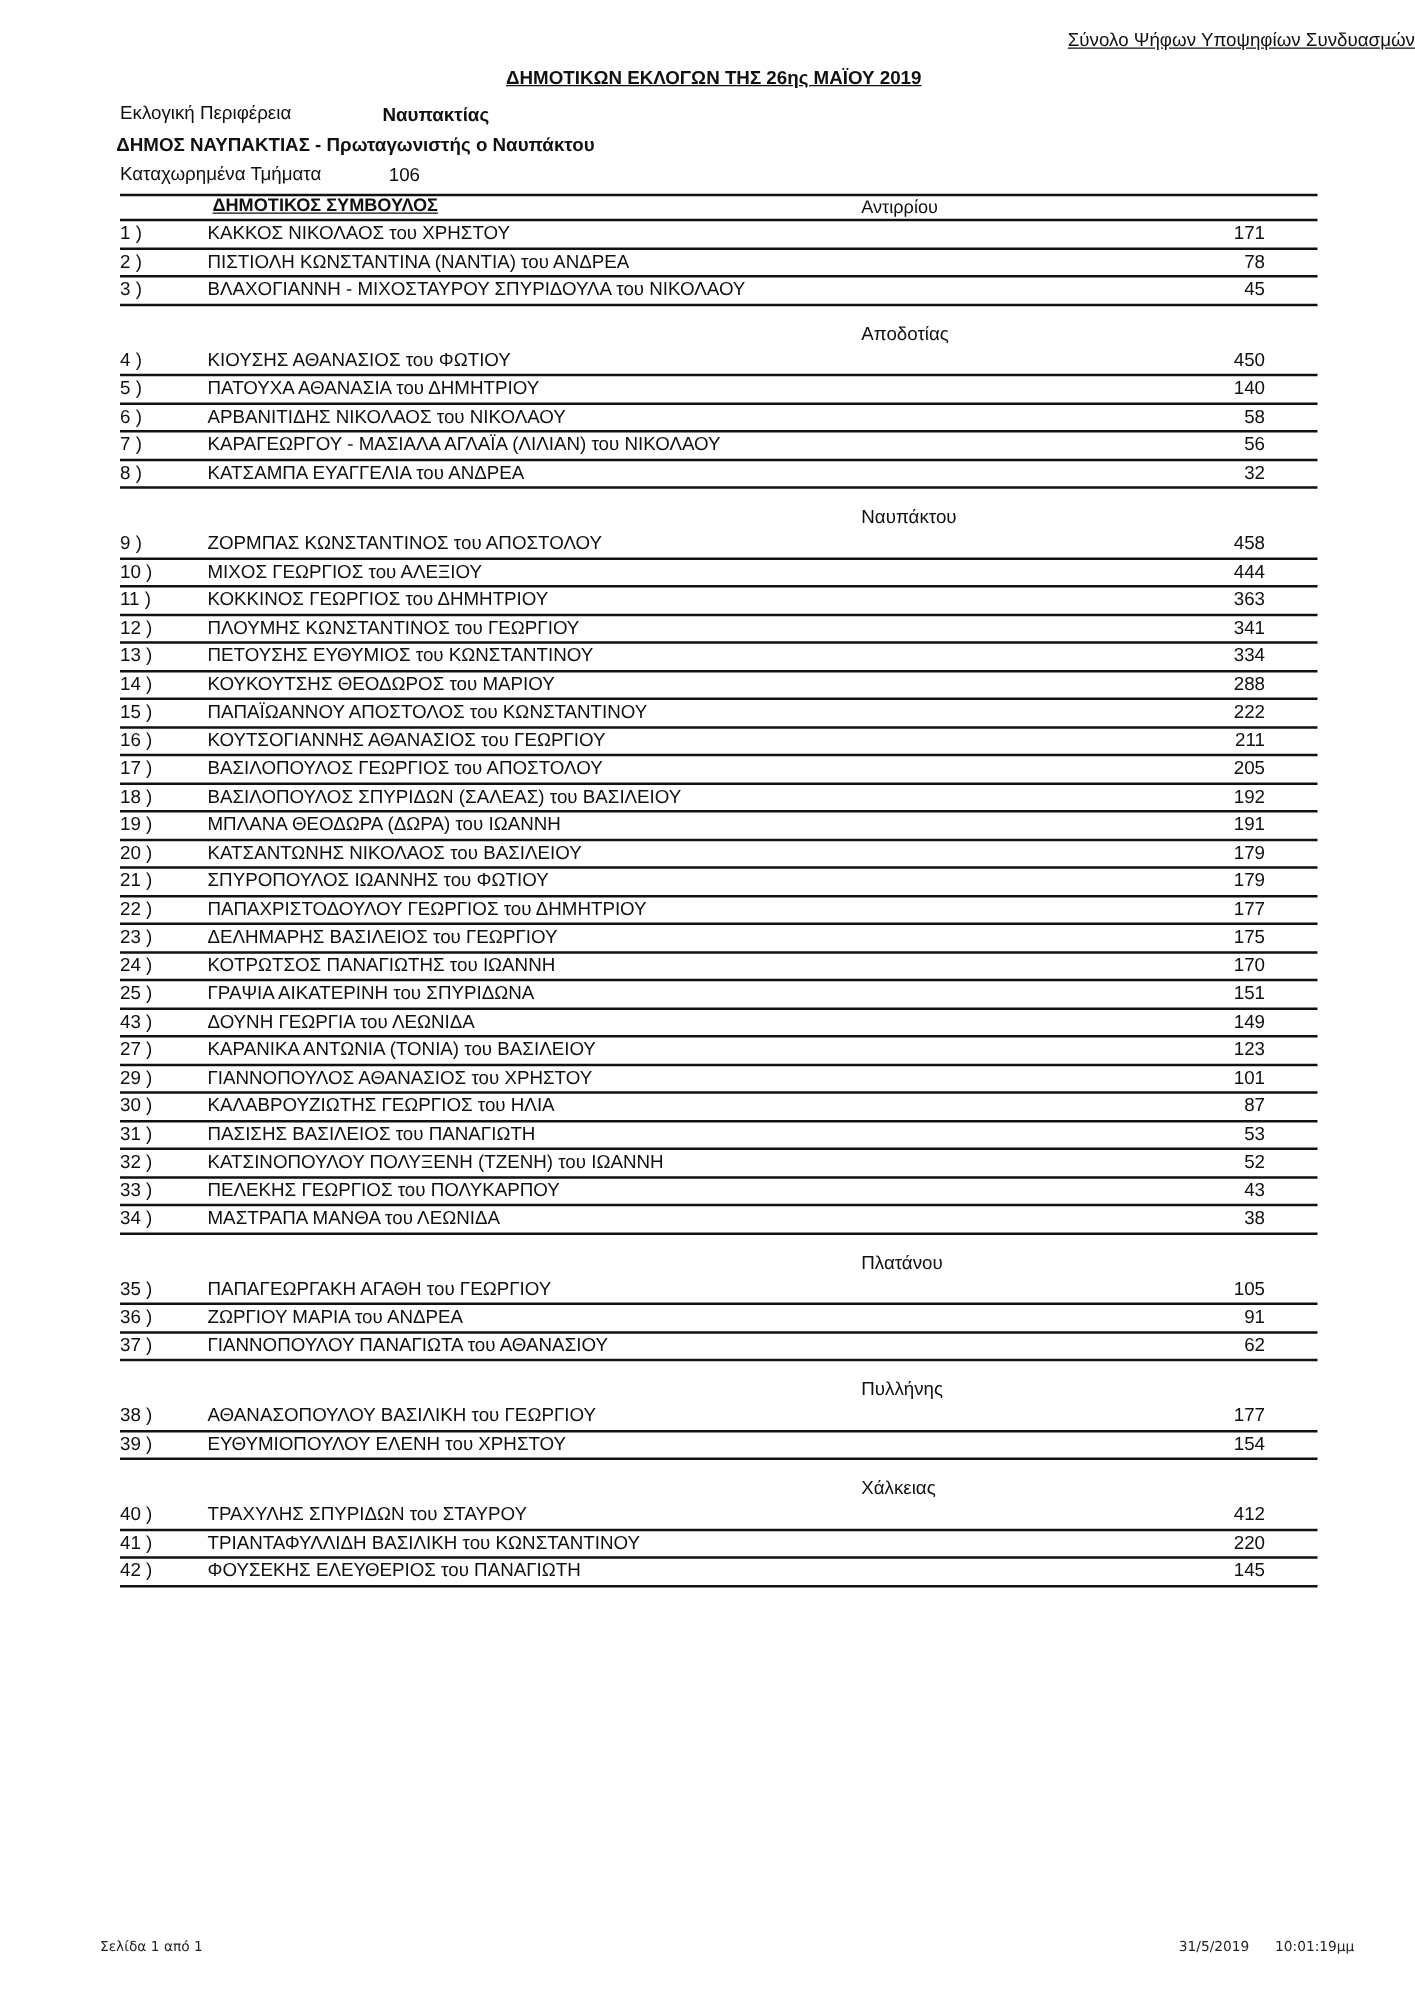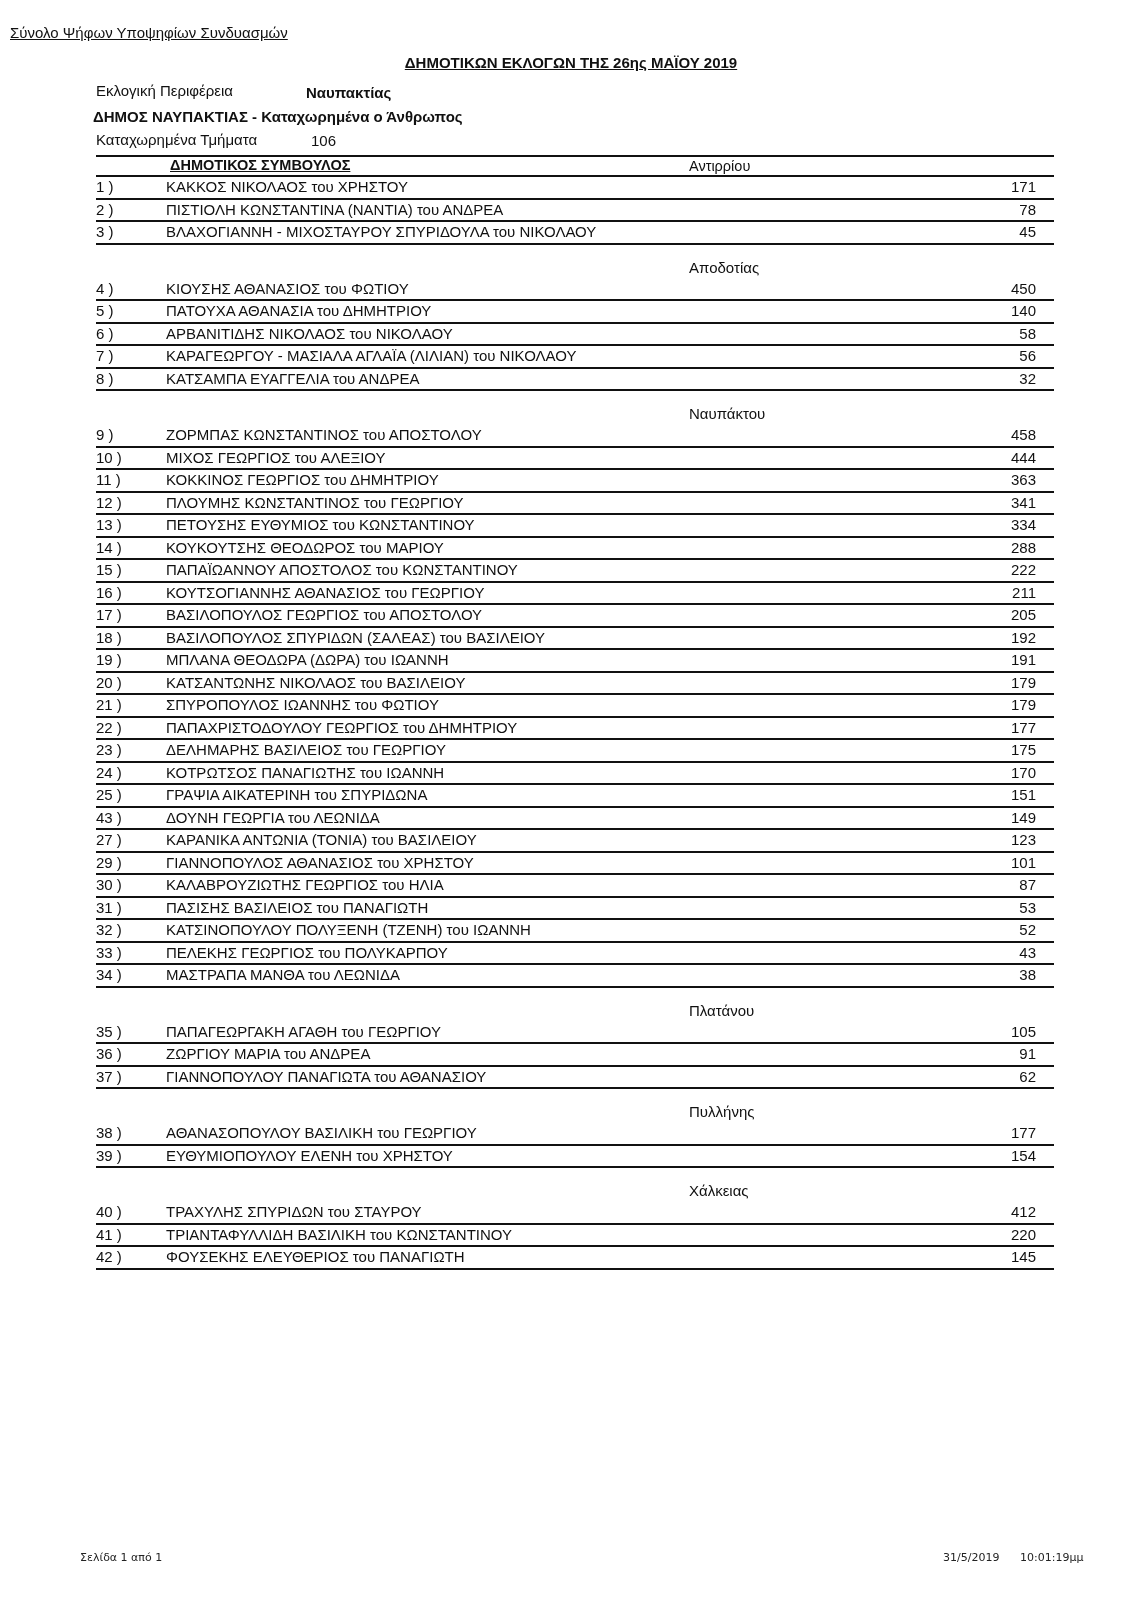--- a/index.html
+++ b/index.html
@@ -4,21 +4,21 @@
 <style>
   html, body { margin: 0; padding: 0; background: #ffffff; }
   body {
     width: 1132px; height: 1600px; position: relative; overflow: hidden;
     font-family: "Liberation Sans", sans-serif; color: #111;
   }
   .title {
     position: absolute; left: 0; width: 1132px; text-align: center;
     font-size: 15px; text-decoration: underline; letter-spacing: 0px;
   }
-  #t1 { top: 24px; left: 0; width: 1132px; text-align:left; padding-left: 10px; box-sizing: border-box;}
+  #t1 { top: 24px; left: 0; width: 1132px; text-align:right; padding-left: 10px; box-sizing: border-box;}
   #t2 { top: 54px; font-weight: bold; padding-left: 10px; box-sizing: border-box; }
   .meta { position: absolute; font-size: 15px; }
   .bold { font-weight: bold; }
 
   #table { position: absolute; left: 96px; top: 155px; width: 958px; }
   .header-row {
     position: relative; height: 22px; border-top: 2.5px solid #111; border-bottom: 2.5px solid #111;
     box-sizing: border-box;
     text-align: center;
   }
@@ -33,33 +33,33 @@
   }
   .section-label span {
     position: absolute; left: 593px; bottom: 3px; font-size: 15px;
   }
   .row {
     position: relative; height: 22.5px; border-bottom: 2.5px solid #111; box-sizing: border-box;
     font-size: 15px; line-height: 20px;
   }
   .row .num { position: absolute; left: 0; top: 0; }
   .row .name { position: absolute; left: 70px; top: 0; white-space: nowrap; }
-  .row .votes { position: absolute; right: 18px; top: 0; }
+  .row .votes { position: absolute; right: 42px; top: 0; }
 
   .footer { position: absolute; top: 1551px; font-family: "DejaVu Sans", sans-serif; font-size: 11px; color: #222; }
 </style>
 </head>
 <body>
 
 <div id="t1" class="title">Σύνολο Ψήφων Υποψηφίων Συνδυασμών</div>
 <div id="t2" class="title">ΔΗΜΟΤΙΚΩΝ ΕΚΛΟΓΩΝ ΤΗΣ 26ης ΜΑΪΟΥ 2019</div>
 
 <div class="meta" style="left:96px; top:82px;">Εκλογική Περιφέρεια</div>
 <div class="meta bold" style="left:306px; top:84px;">Ναυπακτίας</div>
-<div class="meta bold" style="left:93px; top:108px;">ΔΗΜΟΣ ΝΑΥΠΑΚΤΙΑΣ - Καταχωρημένα ο Άνθρωπος</div>
+<div class="meta bold" style="left:93px; top:108px;">ΔΗΜΟΣ ΝΑΥΠΑΚΤΙΑΣ - Πρωταγωνιστής ο Ναυπάκτου</div>
 <div class="meta" style="left:96px; top:131px;">Καταχωρημένα Τμήματα</div>
 <div class="meta" style="left:311px; top:132px;">106</div>
 
 <div id="table">
   <div class="header-row">
     <span class="col-title">ΔΗΜΟΤΙΚΟΣ ΣΥΜΒΟΥΛΟΣ</span>
     <span class="section-name">Αντιρρίου</span>
   </div>
   <div id="sections-container">
       <div class="row">

